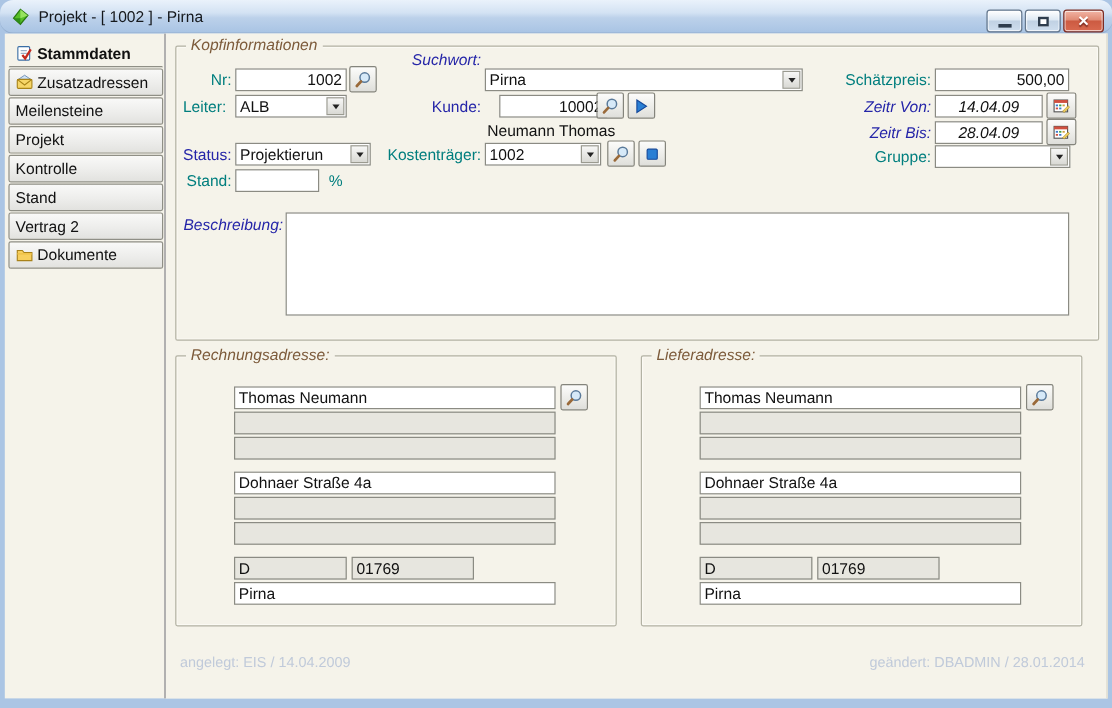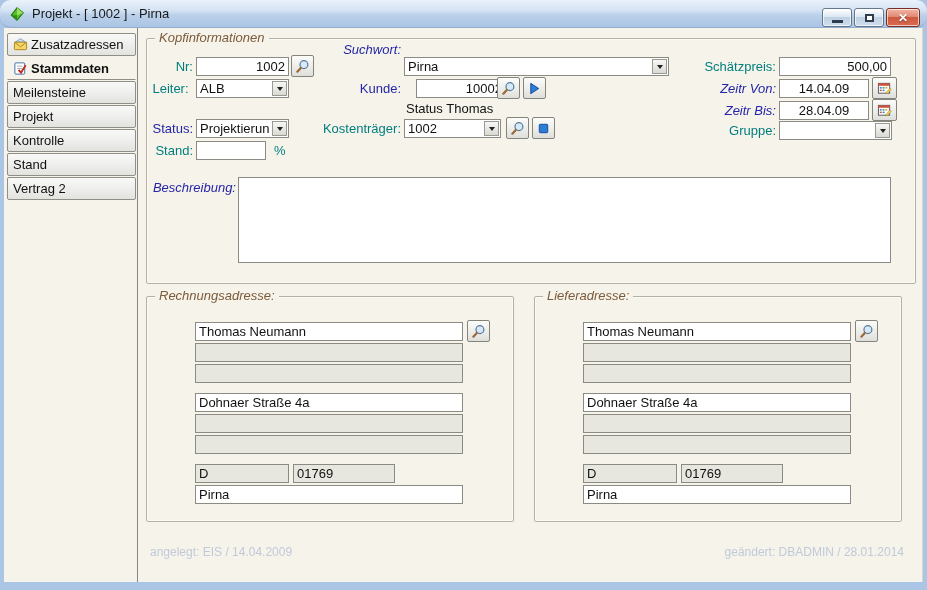--- a/index.html
+++ b/index.html
@@ -38,21 +38,21 @@
   
   .lbl{position:absolute;font-size:13px;text-align:right;white-space:nowrap;}
   .teal{color:#007e7e;}
   .blue{color:#2525a8;}
   .ital{font-style:italic;}
   .plain{color:#111;text-align:left;}
   
   .inp{position:absolute;height:19px;box-sizing:border-box;border:1px solid #8b8b83;background:#fff;
     font-family:"Liberation Sans",sans-serif;font-size:13px;color:#111;padding:0 3px;outline:none;}
   .inp.right{text-align:right;}
-  .inp.center{text-align:center;}
+  .inp.center{text-align:center;font-style:italic;}
   .inp.gray{background:#e7e6df;}
   .txtarea{position:absolute;box-sizing:border-box;border:1px solid #8b8b83;background:#fff;resize:none;
     font-family:"Liberation Sans",sans-serif;font-size:13px;outline:none;}
   
   .combo{position:absolute;height:19px;box-sizing:border-box;border:1px solid #8b8b83;background:#fff;cursor:default;}
   .combo-text{position:absolute;left:3px;top:1px;right:17px;font-size:13px;line-height:16px;
     white-space:nowrap;overflow:hidden;color:#111;}
   .combo-btn{position:absolute;top:1px;right:1px;bottom:1px;width:15px;
     background:linear-gradient(180deg,#f7f7f6,#d9d9d4);border:1px solid #9a9a90;box-sizing:border-box;
     display:flex;align-items:center;justify-content:center;}
@@ -88,56 +88,65 @@
         </button>
       <button class="win-btn close">
           <span class="glyph-close">✕</span>
         </button>
     </div>
   </div>
 
   <div class="client">
 
     <div class="sidebar">
-      <div class="tab">
-        <span class="ticon">
-          <svg viewBox="0 0 16 16">
-              <path d="M2.5 5.5 L8 1.8 L13.5 5.5 Z" fill="#cfe3f7" stroke="#6a8ab0" stroke-width=".8"></path>
-              <rect x="1.5" y="5.5" width="13" height="8" rx="1" fill="#f6d668" stroke="#a98418"></rect>
-              <path d="M1.5 5.5 L8 10.5 L14.5 5.5" fill="none" stroke="#a98418"></path>
-            </svg>
-        </span>
-        <span>Zusatzadressen</span>
-      </div>
       <div class="tab active">
         <span class="ticon">
           <svg viewBox="0 0 16 16">
               <rect x="2" y="2" width="10.5" height="12" rx="1" fill="#fff" stroke="#3a6ea5"></rect>
               <line x1="4.5" y1="5.5" x2="10" y2="5.5" stroke="#9ab0c6"></line>
               <line x1="4.5" y1="8" x2="10" y2="8" stroke="#9ab0c6"></line>
               <path d="M6 9.5 L8.5 12.5 L13.5 4.5" stroke="#c42a1e" stroke-width="2" fill="none"></path>
             </svg>
         </span>
         <span>Stammdaten</span>
       </div>
       <div class="tab">
+        <span class="ticon">
+          <svg viewBox="0 0 16 16">
+              <path d="M2.5 5.5 L8 1.8 L13.5 5.5 Z" fill="#cfe3f7" stroke="#6a8ab0" stroke-width=".8"></path>
+              <rect x="1.5" y="5.5" width="13" height="8" rx="1" fill="#f6d668" stroke="#a98418"></rect>
+              <path d="M1.5 5.5 L8 10.5 L14.5 5.5" fill="none" stroke="#a98418"></path>
+            </svg>
+        </span>
+        <span>Zusatzadressen</span>
+      </div>
+      <div class="tab">
           <span>Meilensteine</span>
         </div>
       <div class="tab">
           <span>Projekt</span>
         </div>
       <div class="tab">
           <span>Kontrolle</span>
         </div>
       <div class="tab">
           <span>Stand</span>
         </div>
       <div class="tab">
           <span>Vertrag 2</span>
         </div>
+      <div class="tab">
+        <span class="ticon">
+          <svg viewBox="0 0 16 16">
+              <path d="M1.5 4 L6 4 L7.5 5.8 L14.5 5.8 L14.5 13 L1.5 13 Z" fill="#f7cf5e" stroke="#a9821a"></path>
+              <path d="M1.5 7 L14.5 7" stroke="#eebf45"></path>
+            </svg>
+        </span>
+        <span>Dokumente</span>
+      </div>
     </div>
 
     <div class="main">
 
       <div class="groupbox" style="left:8px;top:10px;width:768px;height:244px;">
         <span class="grouplegend">Kopfinformationen</span>
       </div>
 
       <span class="lbl teal" style="left:10px;top:31px;width:45px;">Nr:</span>
       <input class="inp right" style="left: 58px; top: 29px; width: 93px;" value="1002">
@@ -189,39 +198,39 @@
             <rect x="1.5" y="2.5" width="12" height="2.6" fill="#d05040"></rect>
             <rect x="3" y="6.5" width="2" height="1.6" fill="#3a7ad0"></rect>
             <rect x="6" y="6.5" width="2" height="1.6" fill="#40a040"></rect>
             <rect x="9" y="6.5" width="2" height="1.6" fill="#d0a040"></rect>
             <rect x="3" y="9.2" width="2" height="1.6" fill="#d05040"></rect>
             <rect x="6" y="9.2" width="2" height="1.6" fill="#3a7ad0"></rect>
             <path d="M9 12.5 L14 7.5 L15.2 9 L10.5 13.6 Z" fill="#f0d060" stroke="#a08020" stroke-width=".5"></path>
           </svg>
       </button>
 
-      <span class="lbl plain" style="left:268px;top:73px;width:140px;">Status Thomas</span>
+      <span class="lbl plain" style="left:268px;top:73px;width:140px;">Neumann Thomas</span>
 
       <span class="lbl blue ital" style="left:535px;top:75px;width:103px;">Zeitr Bis:</span>
       <input class="inp center" style="left: 641px; top: 73px; width: 90px;" value="28.04.09">
       <button class="tool-btn" style="left:734px;top:71px;width:25px;">
         <svg viewBox="0 0 16 16">
             <rect x="1.5" y="2.5" width="12" height="10.5" fill="#fff" stroke="#555"></rect>
             <rect x="1.5" y="2.5" width="12" height="2.6" fill="#d05040"></rect>
             <rect x="3" y="6.5" width="2" height="1.6" fill="#3a7ad0"></rect>
             <rect x="6" y="6.5" width="2" height="1.6" fill="#40a040"></rect>
             <rect x="9" y="6.5" width="2" height="1.6" fill="#d0a040"></rect>
             <rect x="3" y="9.2" width="2" height="1.6" fill="#d05040"></rect>
             <rect x="6" y="9.2" width="2" height="1.6" fill="#3a7ad0"></rect>
             <path d="M9 12.5 L14 7.5 L15.2 9 L10.5 13.6 Z" fill="#f0d060" stroke="#a08020" stroke-width=".5"></path>
           </svg>
       </button>
 
       <span class="lbl blue" style="left:10px;top:93px;width:45px;">Status:</span>
-      <div class="combo" style="left:58px;top:91px;width:93px;">
+      <div class="combo" style="left:58px;top:91px;width:113px;">
         <span class="combo-text">Projektierun</span>
         <span class="combo-btn">
             <i class="tri"></i>
           </span>
       </div>
 
       <span class="lbl teal" style="left:160px;top:93px;width:103px;">Kostenträger:</span>
       <div class="combo" style="left:266px;top:91px;width:97px;">
         <span class="combo-text">1002</span>
         <span class="combo-btn">

